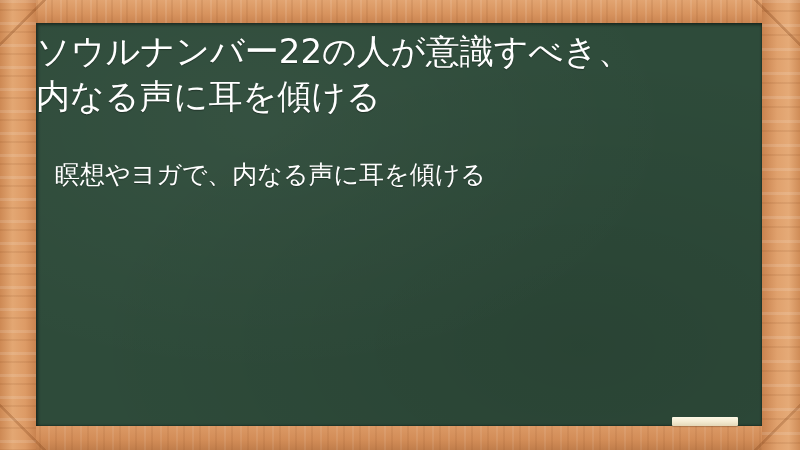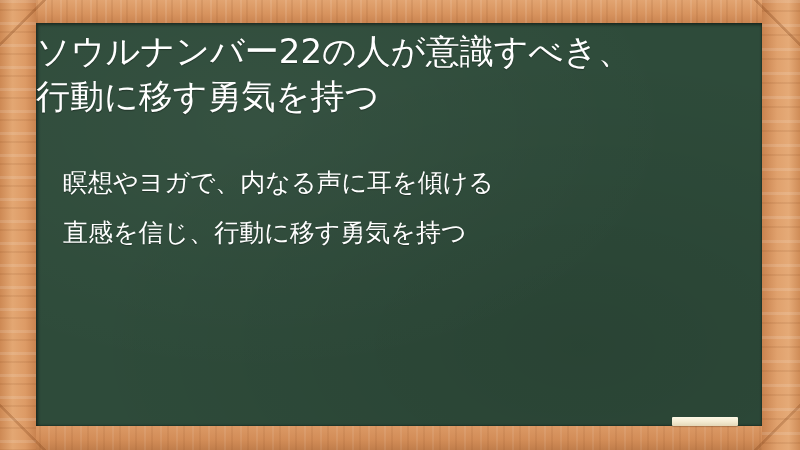--- a/index.html
+++ b/index.html
@@ -144,21 +144,21 @@
     font-weight: 400;
     white-space: pre-line;
     text-shadow: 0 1px 1px rgba(0,0,0,0.35);
   }
 
   .body-list {
     position: absolute;
     left: 19px;
     top: 127px;
     width: 700px;
-    margin: 8px;
+    margin: 0;
     padding: 0;
     list-style: none;
   }
   .body-item {
     color: #ffffff;
     font-size: 25px;
     line-height: 50px;
     font-weight: 400;
     white-space: nowrap;
     text-shadow: 0 1px 1px rgba(0,0,0,0.30);
@@ -191,25 +191,24 @@
     <div class="miter miter-bl"></div>
     <div class="miter miter-br"></div>
   </div>
 
   <div class="board">
     <div class="board-texture"></div>
 
     <div class="board-content">
 
       <div class="title">ソウルナンバー22の人が意識すべき、
-行動に移す勇気を持つ</div>
+内なる声に耳を傾ける</div>
 
       <ul class="body-list">
         <li class="body-item">瞑想やヨガで、内なる声に耳を傾ける</li>
-        <li class="body-item">直感を信じ、行動に移す勇気を持つ</li>
       </ul>
 
     </div>
   </div>
 
   <div class="chalk"></div>
 
 </div>
 
 </body></html>

